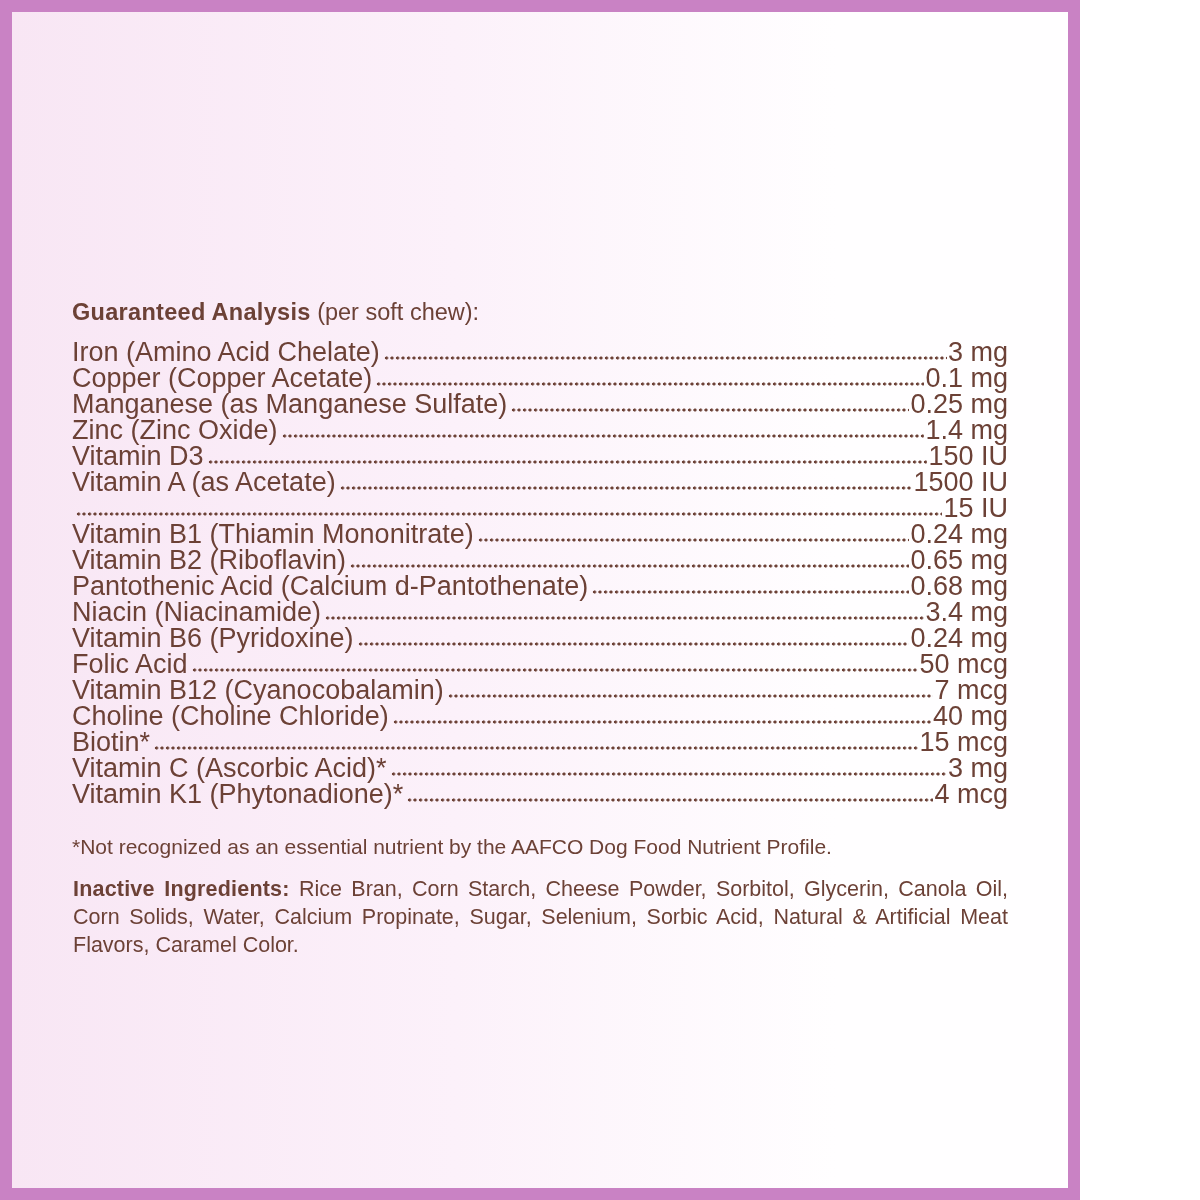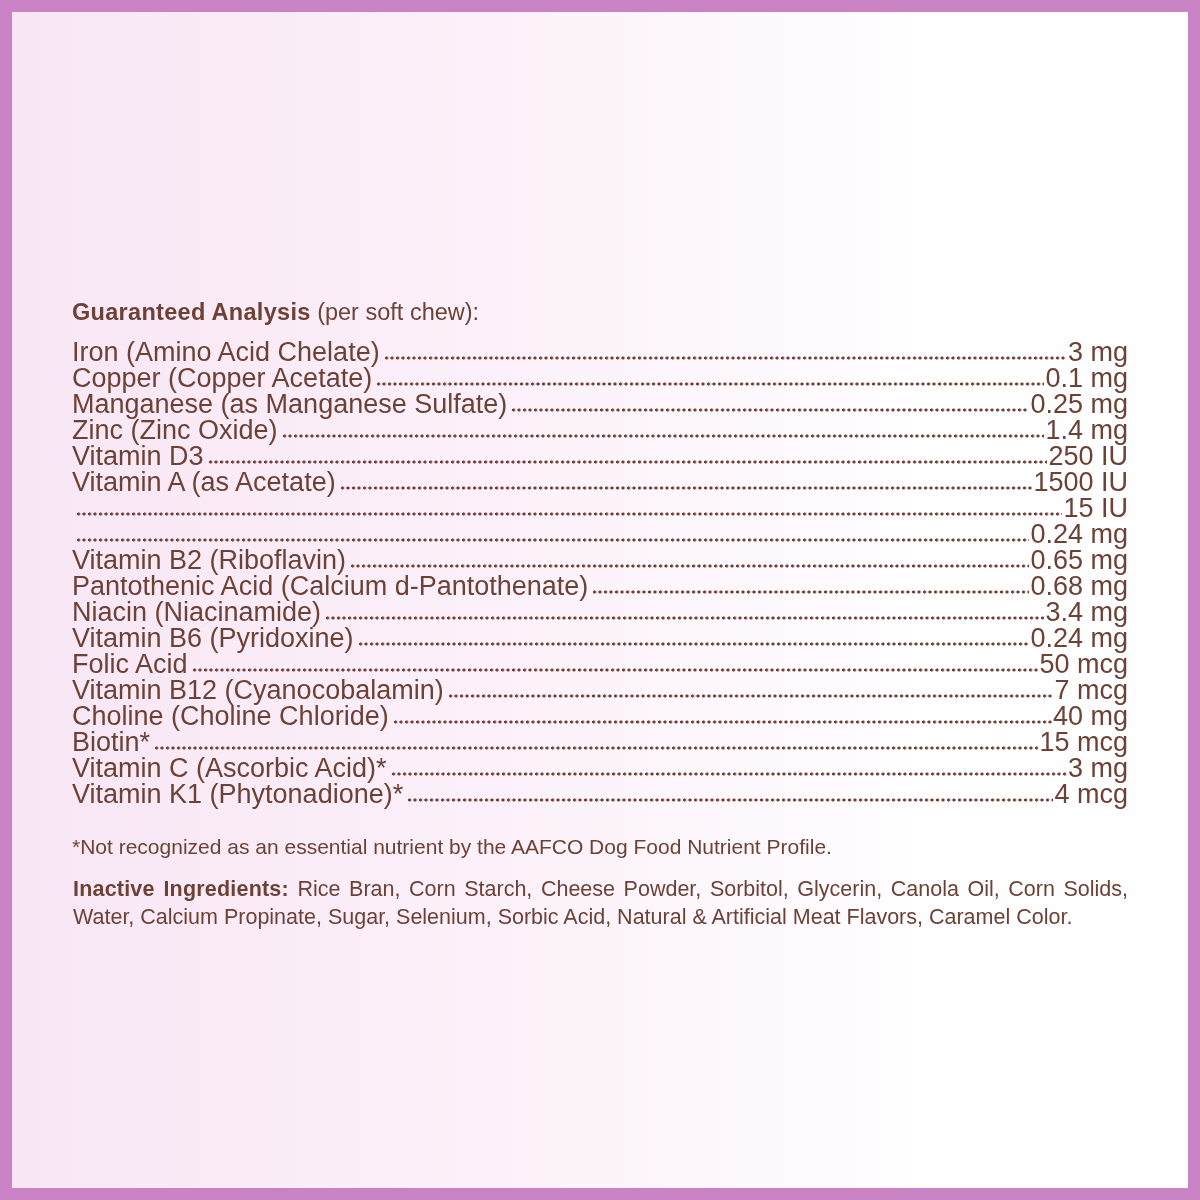--- a/index.html
+++ b/index.html
@@ -12,21 +12,21 @@
   * { box-sizing: border-box; }
   html, body { margin: 0; padding: 0; }
   body {
     width: 1200px; height: 1200px;
     font-family: "Liberation Sans", sans-serif;
     color: var(--text);
     overflow: hidden;
   }
   .frame {
     position: absolute; inset: 0;
-    width: 1200px; height: 1200px;
+    width: 1080px; height: 1200px;
     background: var(--frame-border);
     padding: 12px;
   }
   .inner {
     width: 100%; height: 100%;
     background: linear-gradient(90deg, var(--bg-left) 0%, var(--bg-mid) 42%, var(--bg-right) 78%, var(--bg-right) 100%);
     position: relative;
   }
   .content {
     position: absolute;
@@ -96,32 +96,33 @@
             <span class="val">0.25 mg</span>
           </div>
           <div class="row">
             <span class="lbl">Zinc (Zinc Oxide)</span>
             <span class="dots"></span>
             <span class="val">1.4 mg</span>
           </div>
           <div class="row">
             <span class="lbl">Vitamin D3</span>
             <span class="dots"></span>
-            <span class="val">250 IU</span>
+            <span class="val">150 IU</span>
           </div>
           <div class="row">
             <span class="lbl">Vitamin A (as Acetate)</span>
             <span class="dots"></span>
             <span class="val">1500 IU</span>
           </div>
           <div class="row">
             <span class="dots"></span>
             <span class="val">15 IU</span>
           </div>
           <div class="row">
+            <span class="lbl">Vitamin B1 (Thiamin Mononitrate)</span>
             <span class="dots"></span>
             <span class="val">0.24 mg</span>
           </div>
           <div class="row">
             <span class="lbl">Vitamin B2 (Riboflavin)</span>
             <span class="dots"></span>
             <span class="val">0.65 mg</span>
           </div>
           <div class="row">
             <span class="lbl">Pantothenic Acid (Calcium d-Pantothenate)</span>

